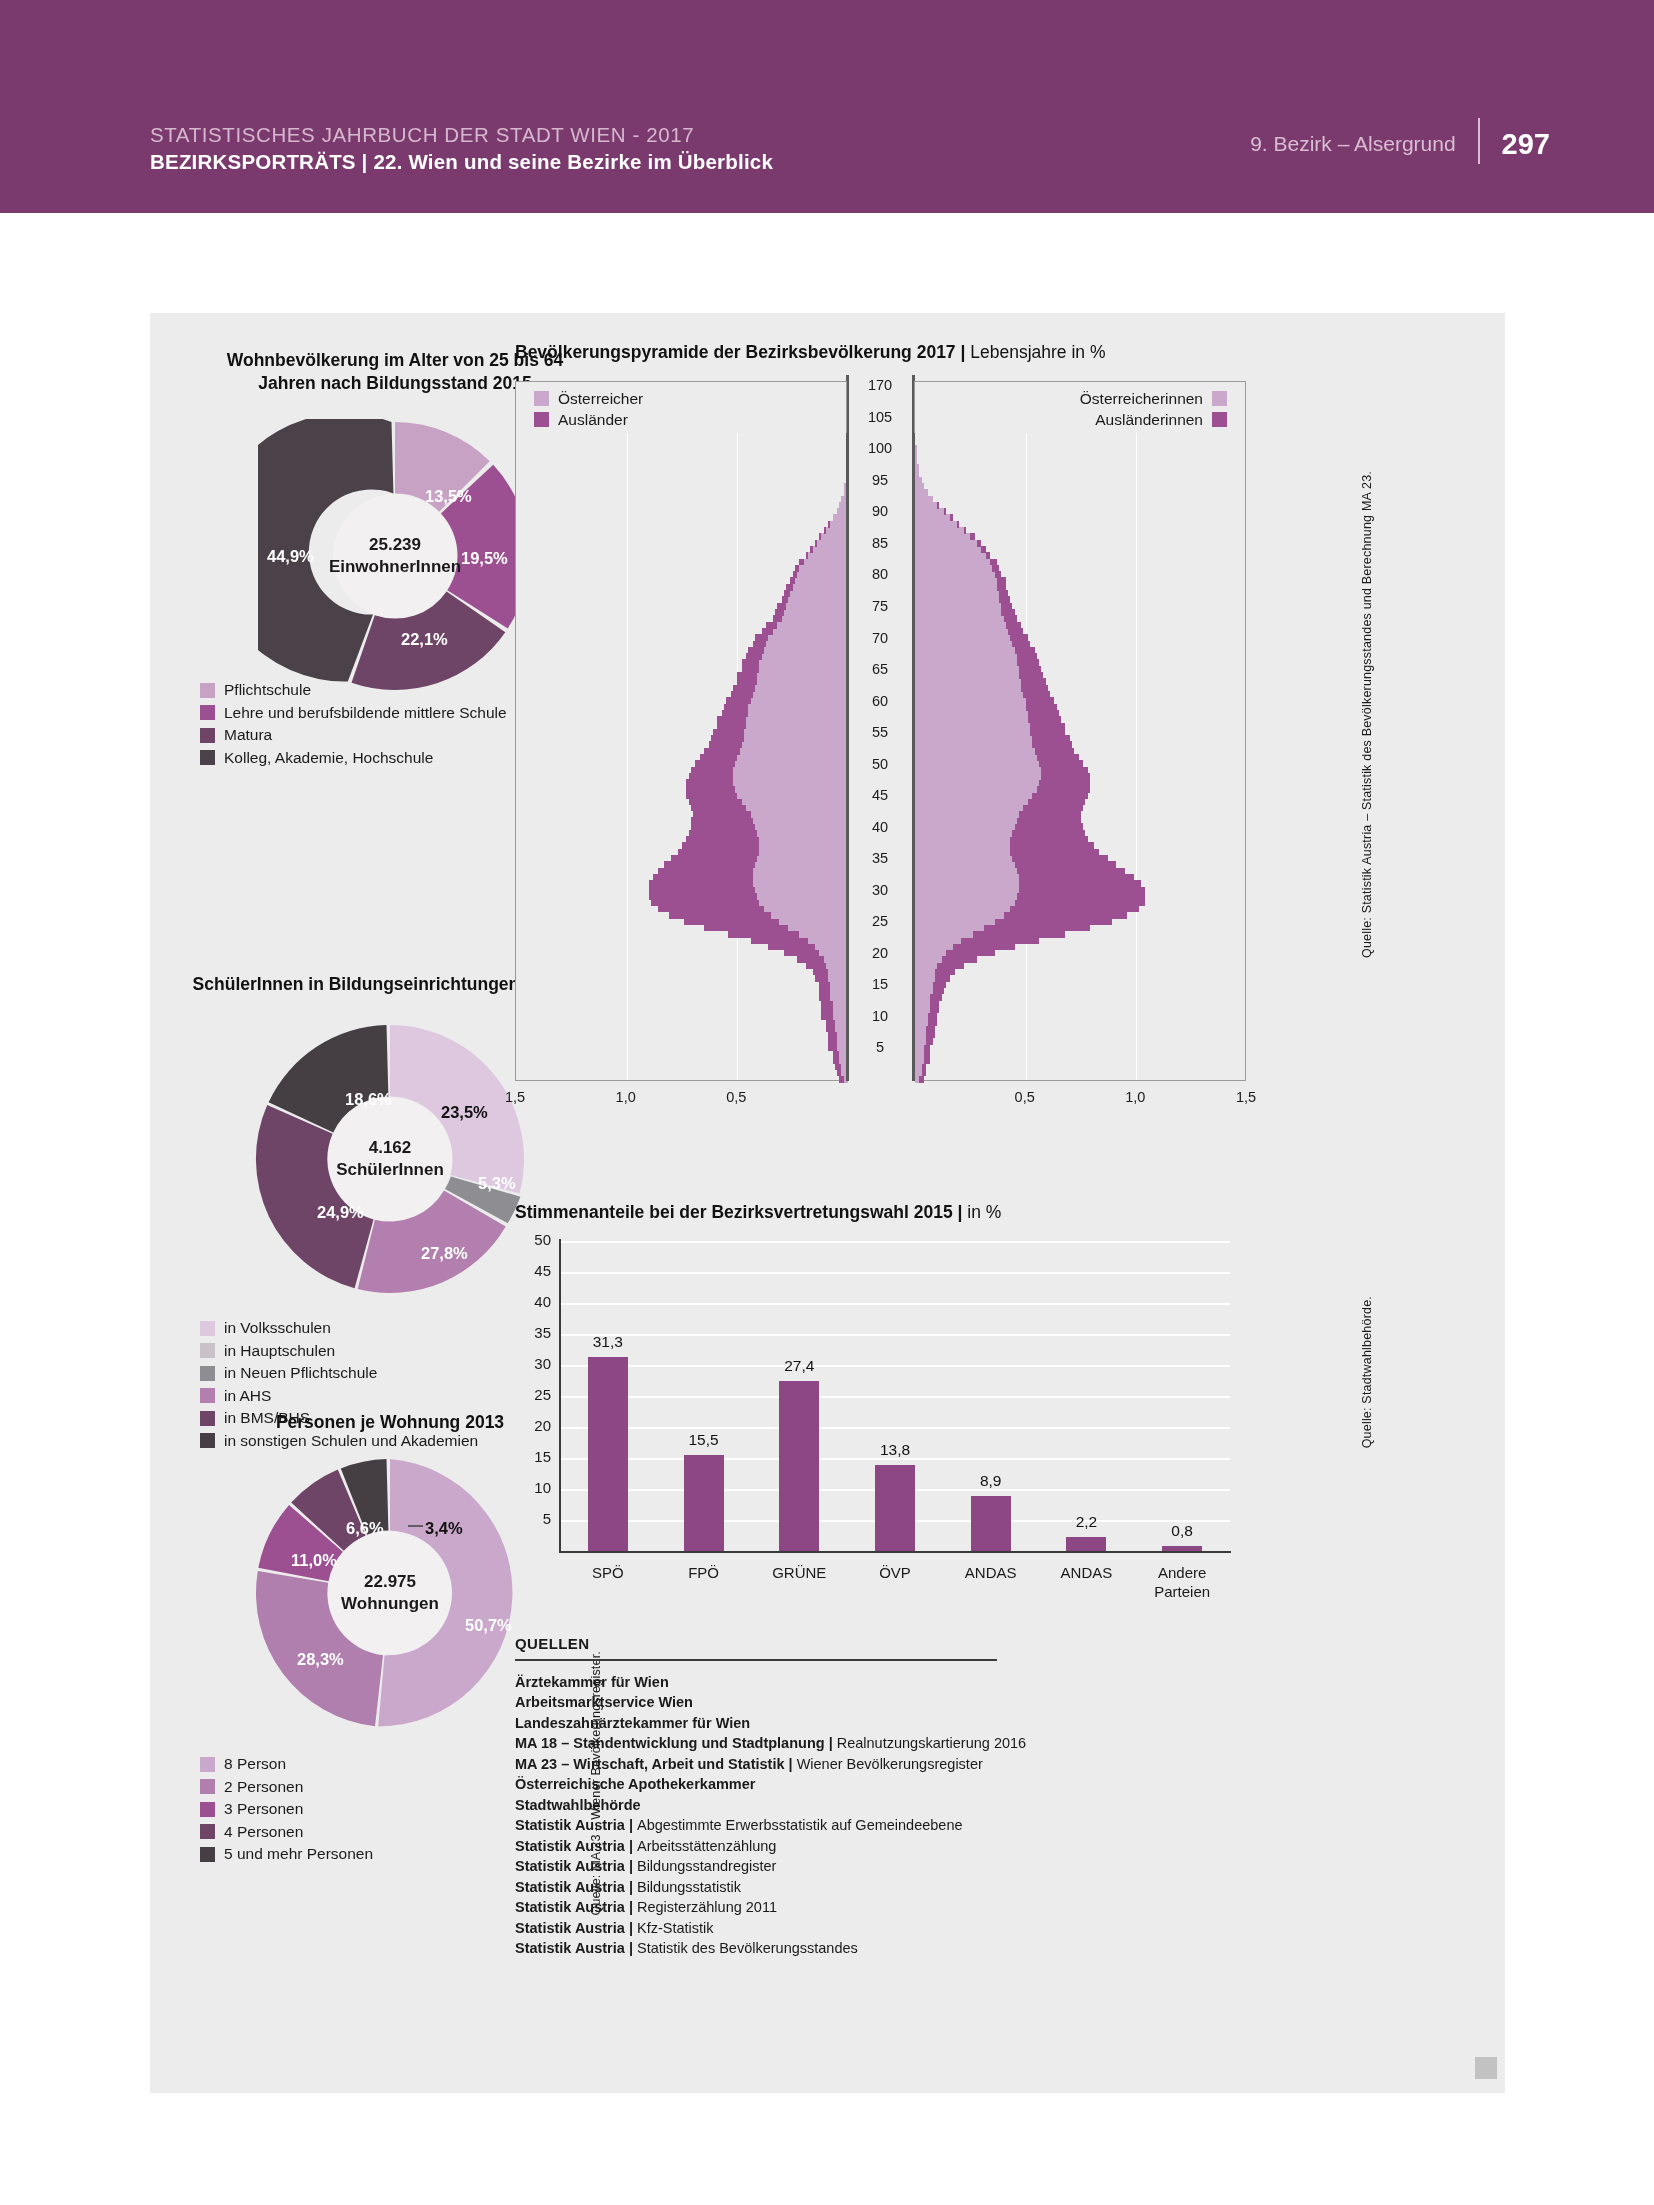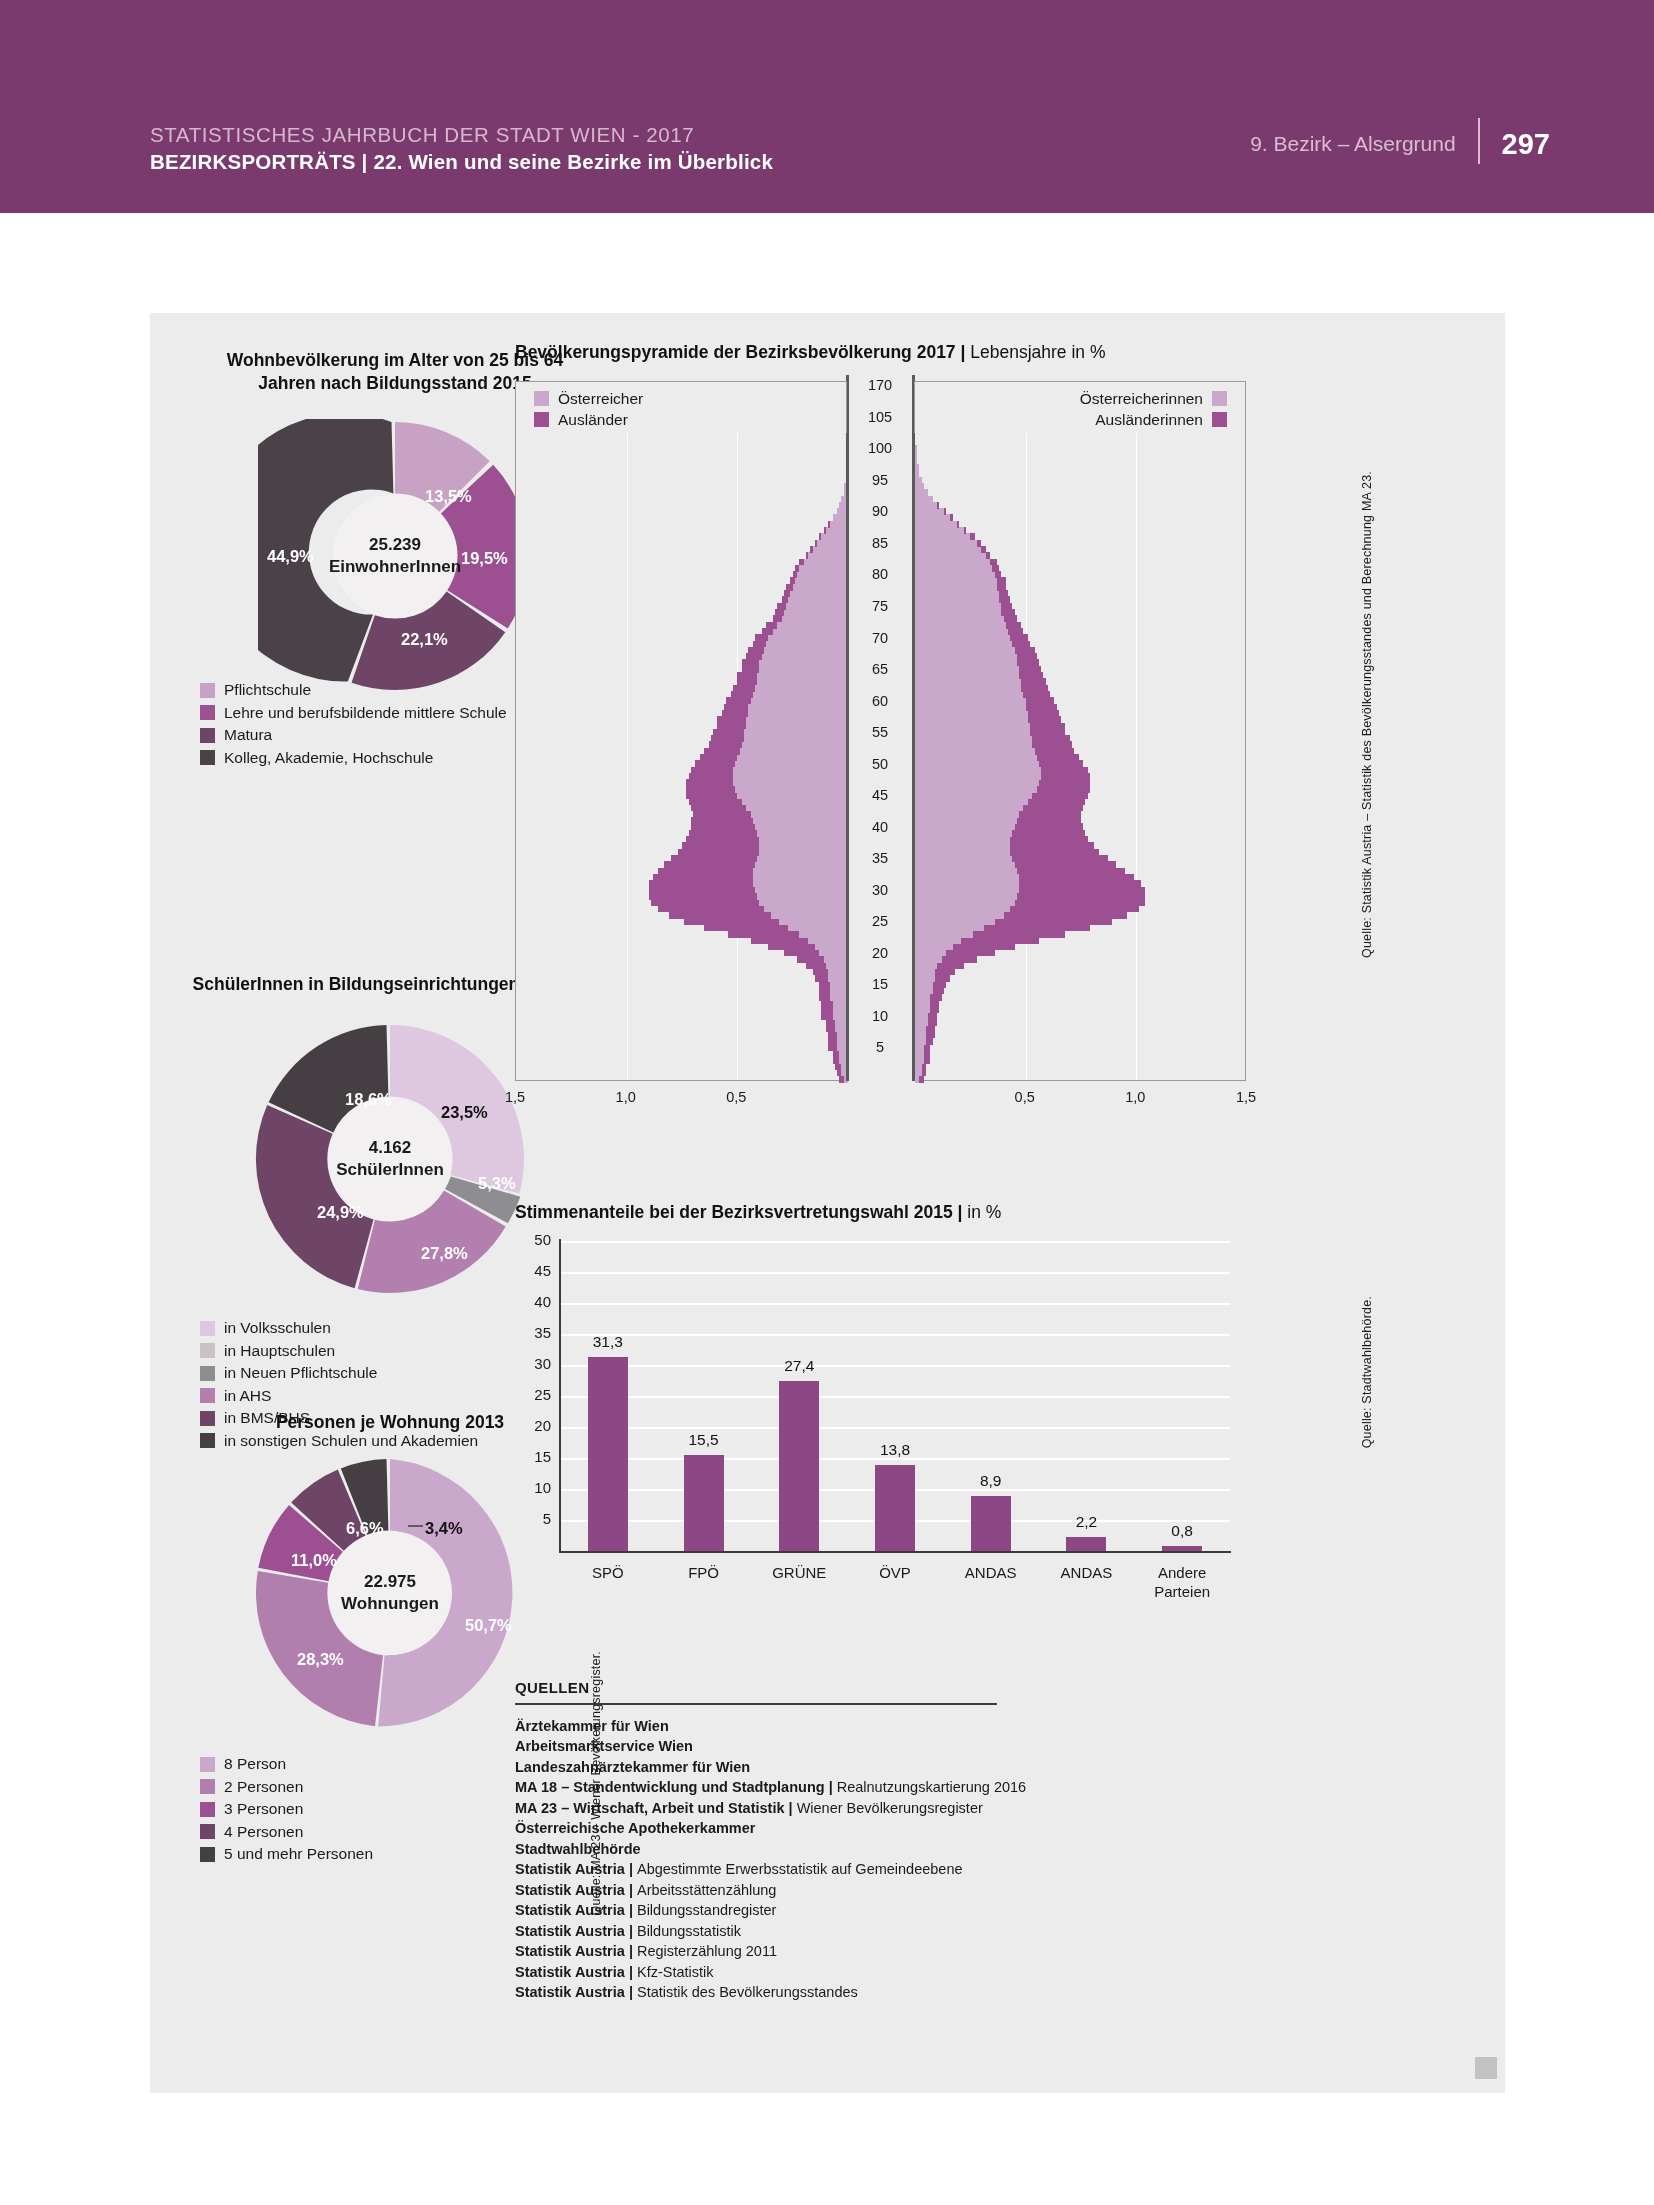--- a/index.html
+++ b/index.html
@@ -134,21 +134,21 @@
     white-space: nowrap;
   }
   .bc-ytick {
     position: absolute; font-size: 15px; color: #1a1a1a;
     text-align: right; width: 34px;
   }
   .bc-xtick {
     position: absolute; font-size: 15px; color: #1a1a1a;
     text-align: center; line-height: 19px;
   }
-  .sources-title { font-size: 15px; font-weight: 700; letter-spacing: 0.4px; margin-top: 44px; }
+  .sources-title { font-size: 15px; font-weight: 700; letter-spacing: 0.4px; }
   .sources-rule { height: 1.5px; background: #3a3a3a; margin: 7px 0 11px 0; width: 482px; }
   .src-row { font-size: 14.5px; line-height: 20.5px; }
   .src-row b { font-weight: 700; }
   .src-row span { font-weight: 400; }
 
   .corner-box {
     position: absolute; right: 152px; bottom: 110px;
     width: 22px; height: 22px; background: #c2c2c2;
   }
 </style>

